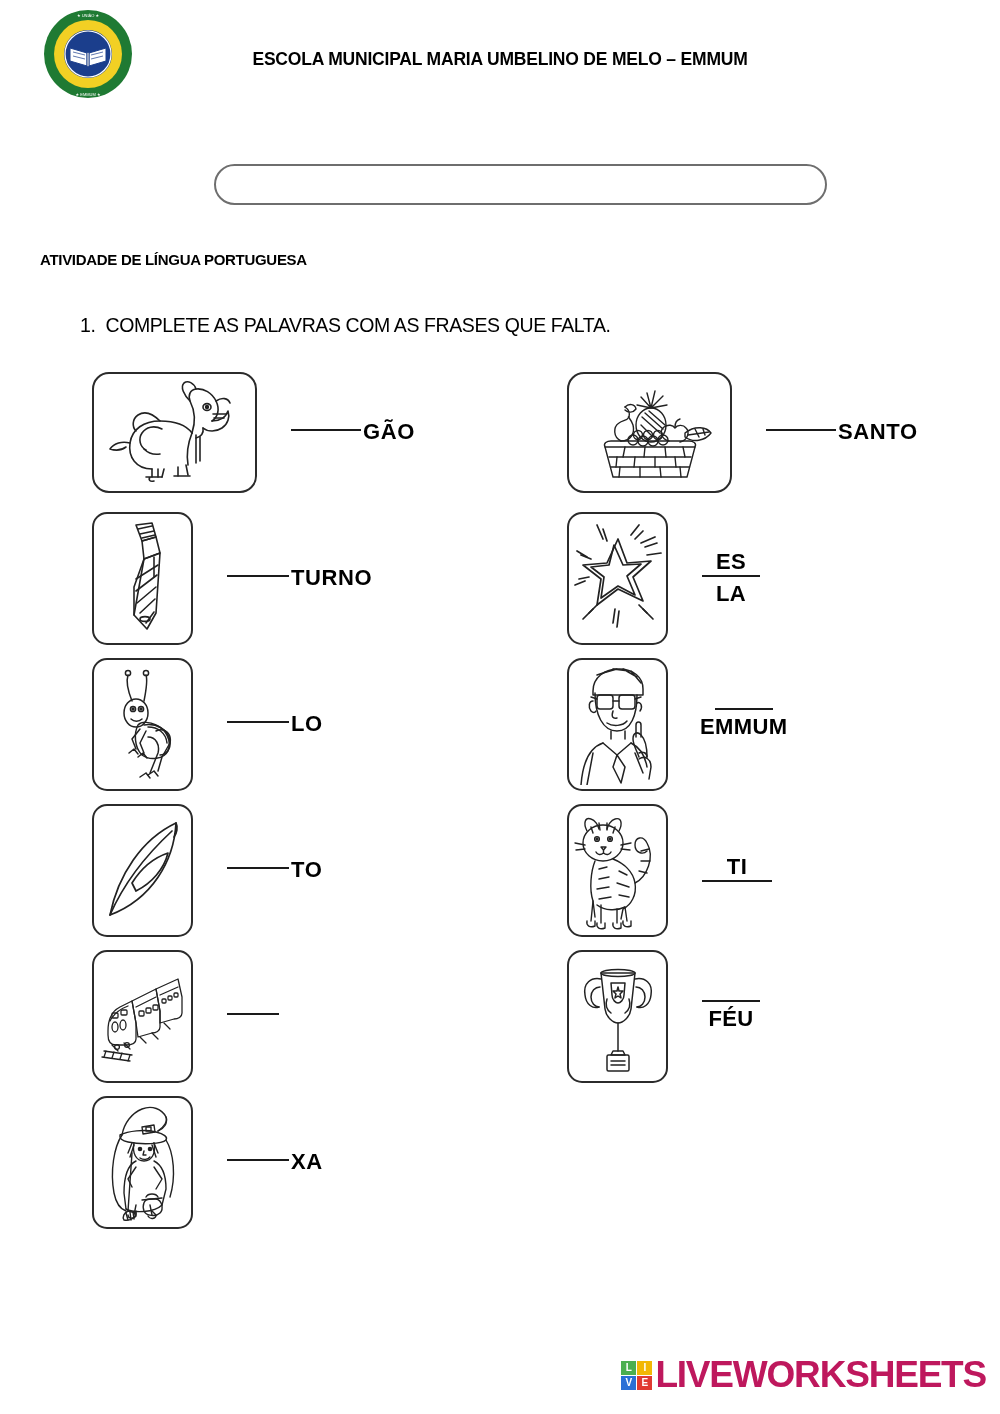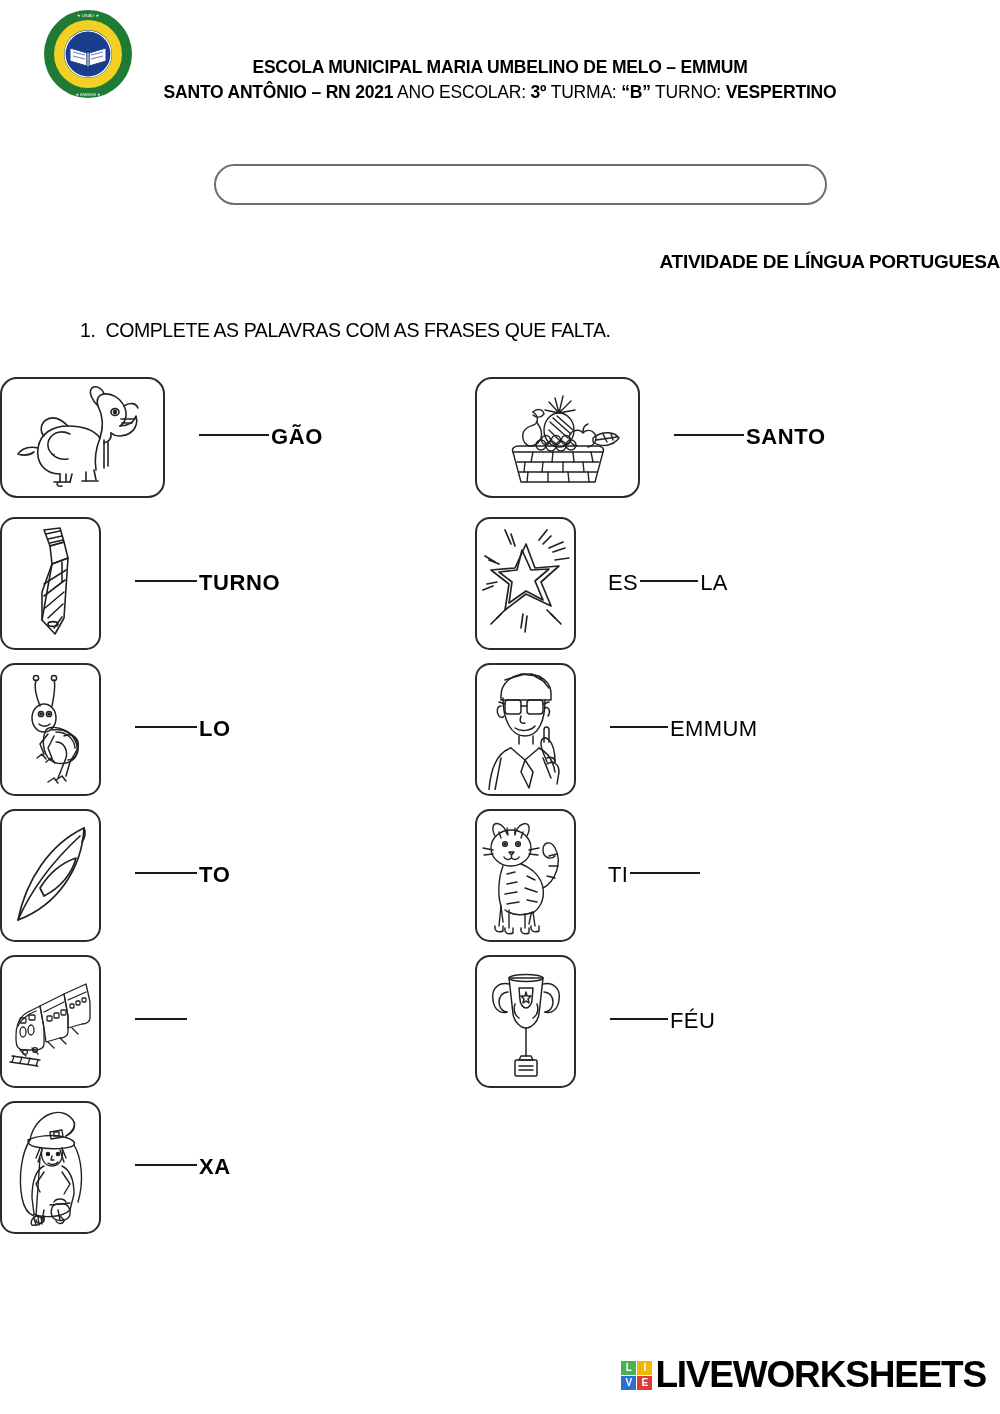--- a/index.html
+++ b/index.html
@@ -12,21 +12,21 @@
     width: 1000px; height: 1414px;
     position: relative;
     font-family: "Liberation Sans", sans-serif;
     color: #000;
     overflow: hidden;
   }
 
   
   .header {
     position: relative;
-    padding-top: 12px;
+    padding-top: 4px;
     min-height: 130px;
   }
   .school-logo {
     position: absolute;
     left: 42px; top: 8px;
     width: 92px; height: 92px;
   }
   .header-text {
     text-align: center;
     line-height: 1.32;
@@ -56,41 +56,41 @@
     font-size: 16px;
     padding: 0 16px;
     outline: none;
     color: #000;
   }
 
   
   .section-title {
     margin-top: 46px;
     padding-left: 40px;
-    font-size: 19px;
+    font-size: 15px;
     font-weight: bold;
     letter-spacing: -0.3px;
-    text-align: right;
   }
 
   
   .instruction {
     margin-top: 46px;
     padding-left: 80px;
     font-size: 19.5px;
     letter-spacing: -0.4px;
   }
   .instruction .num { margin-right: 10px; }
 
   
   .exercise-grid {
     margin-top: 22px;
     position: relative;
     display: grid;
     grid-template-columns: 475px 475px;
+    padding-left: 92px;
     row-gap: 0px;
   }
   .ex-item {
     display: flex;
     align-items: center;
     height: 146px;
   }
   .pic-box {
     width: 165px; height: 121px;
     border: 2.4px solid #2b2b2b;
@@ -110,21 +110,21 @@
 
   .answer {
     display: flex;
     align-items: center;
     font-size: 22px;
     font-weight: bold;
     letter-spacing: 0.6px;
     white-space: nowrap;
     margin-left: 32px;
   }
-  .answer.light { font-weight: normal; letter-spacing: 0.4px; }
+  .answer.light { font-weight: bold; letter-spacing: 0.4px; flex-direction: column; }
   .blank {
     display: inline-block;
     border-bottom: 2.2px solid #1a1a1a;
     height: 1px;
     vertical-align: bottom;
     margin: 0 2px 4px 2px;
   }
   .blank.w70 { width: 70px; }
   .blank.w62 { width: 62px; }
   .blank.w58 { width: 58px; }
@@ -181,21 +181,20 @@
 
       <g fill="#ffffff" font-size="4" font-family="Liberation Sans, sans-serif">
         <text x="46" y="9" text-anchor="middle">★ UNIÃO ★</text>
         <text x="46" y="88" text-anchor="middle">★ EMMUM ★</text>
       </g>
     </svg>
   </div>
 
   <div class="header-text">
     <div class="hline l1">ESCOLA MUNICIPAL MARIA UMBELINO DE MELO – EMMUM</div>
-    <div class="hline l2"><span class="b">SANTO ANTÔNIO – RN 2021</span><span> ANO ESCOLAR: </span><span class="b">3º</span><span> TURMA: </span><span class="b">“B”</span><span> TURNO: </span><span class="b">VESPERTINO</span></div>
   </div>
 </div>
 
 <div class="name-field-wrap">
   <input class="name-field" type="text" placeholder="" style="">
 </div>
 
 <div class="section-title">ATIVIDADE DE LÍNGUA PORTUGUESA</div>
 
 <div class="instruction">
@@ -586,14 +585,14 @@
 
 </div>
 
 <div class="footer">
   <div class="lw-mark">
     <span style="background: rgb(76, 175, 80);">L</span>
     <span style="background: rgb(242, 183, 5);">I</span>
     <span style="background: rgb(42, 111, 214);">V</span>
     <span style="background: rgb(224, 58, 50);">E</span>
   </div>
-  <div class="lw-text" style="color: #000000;">LIVEWORKSHEETS</div>
+  <div class="lw-text" style="color: #be185d;">LIVEWORKSHEETS</div>
 </div>
 
 </body></html>

